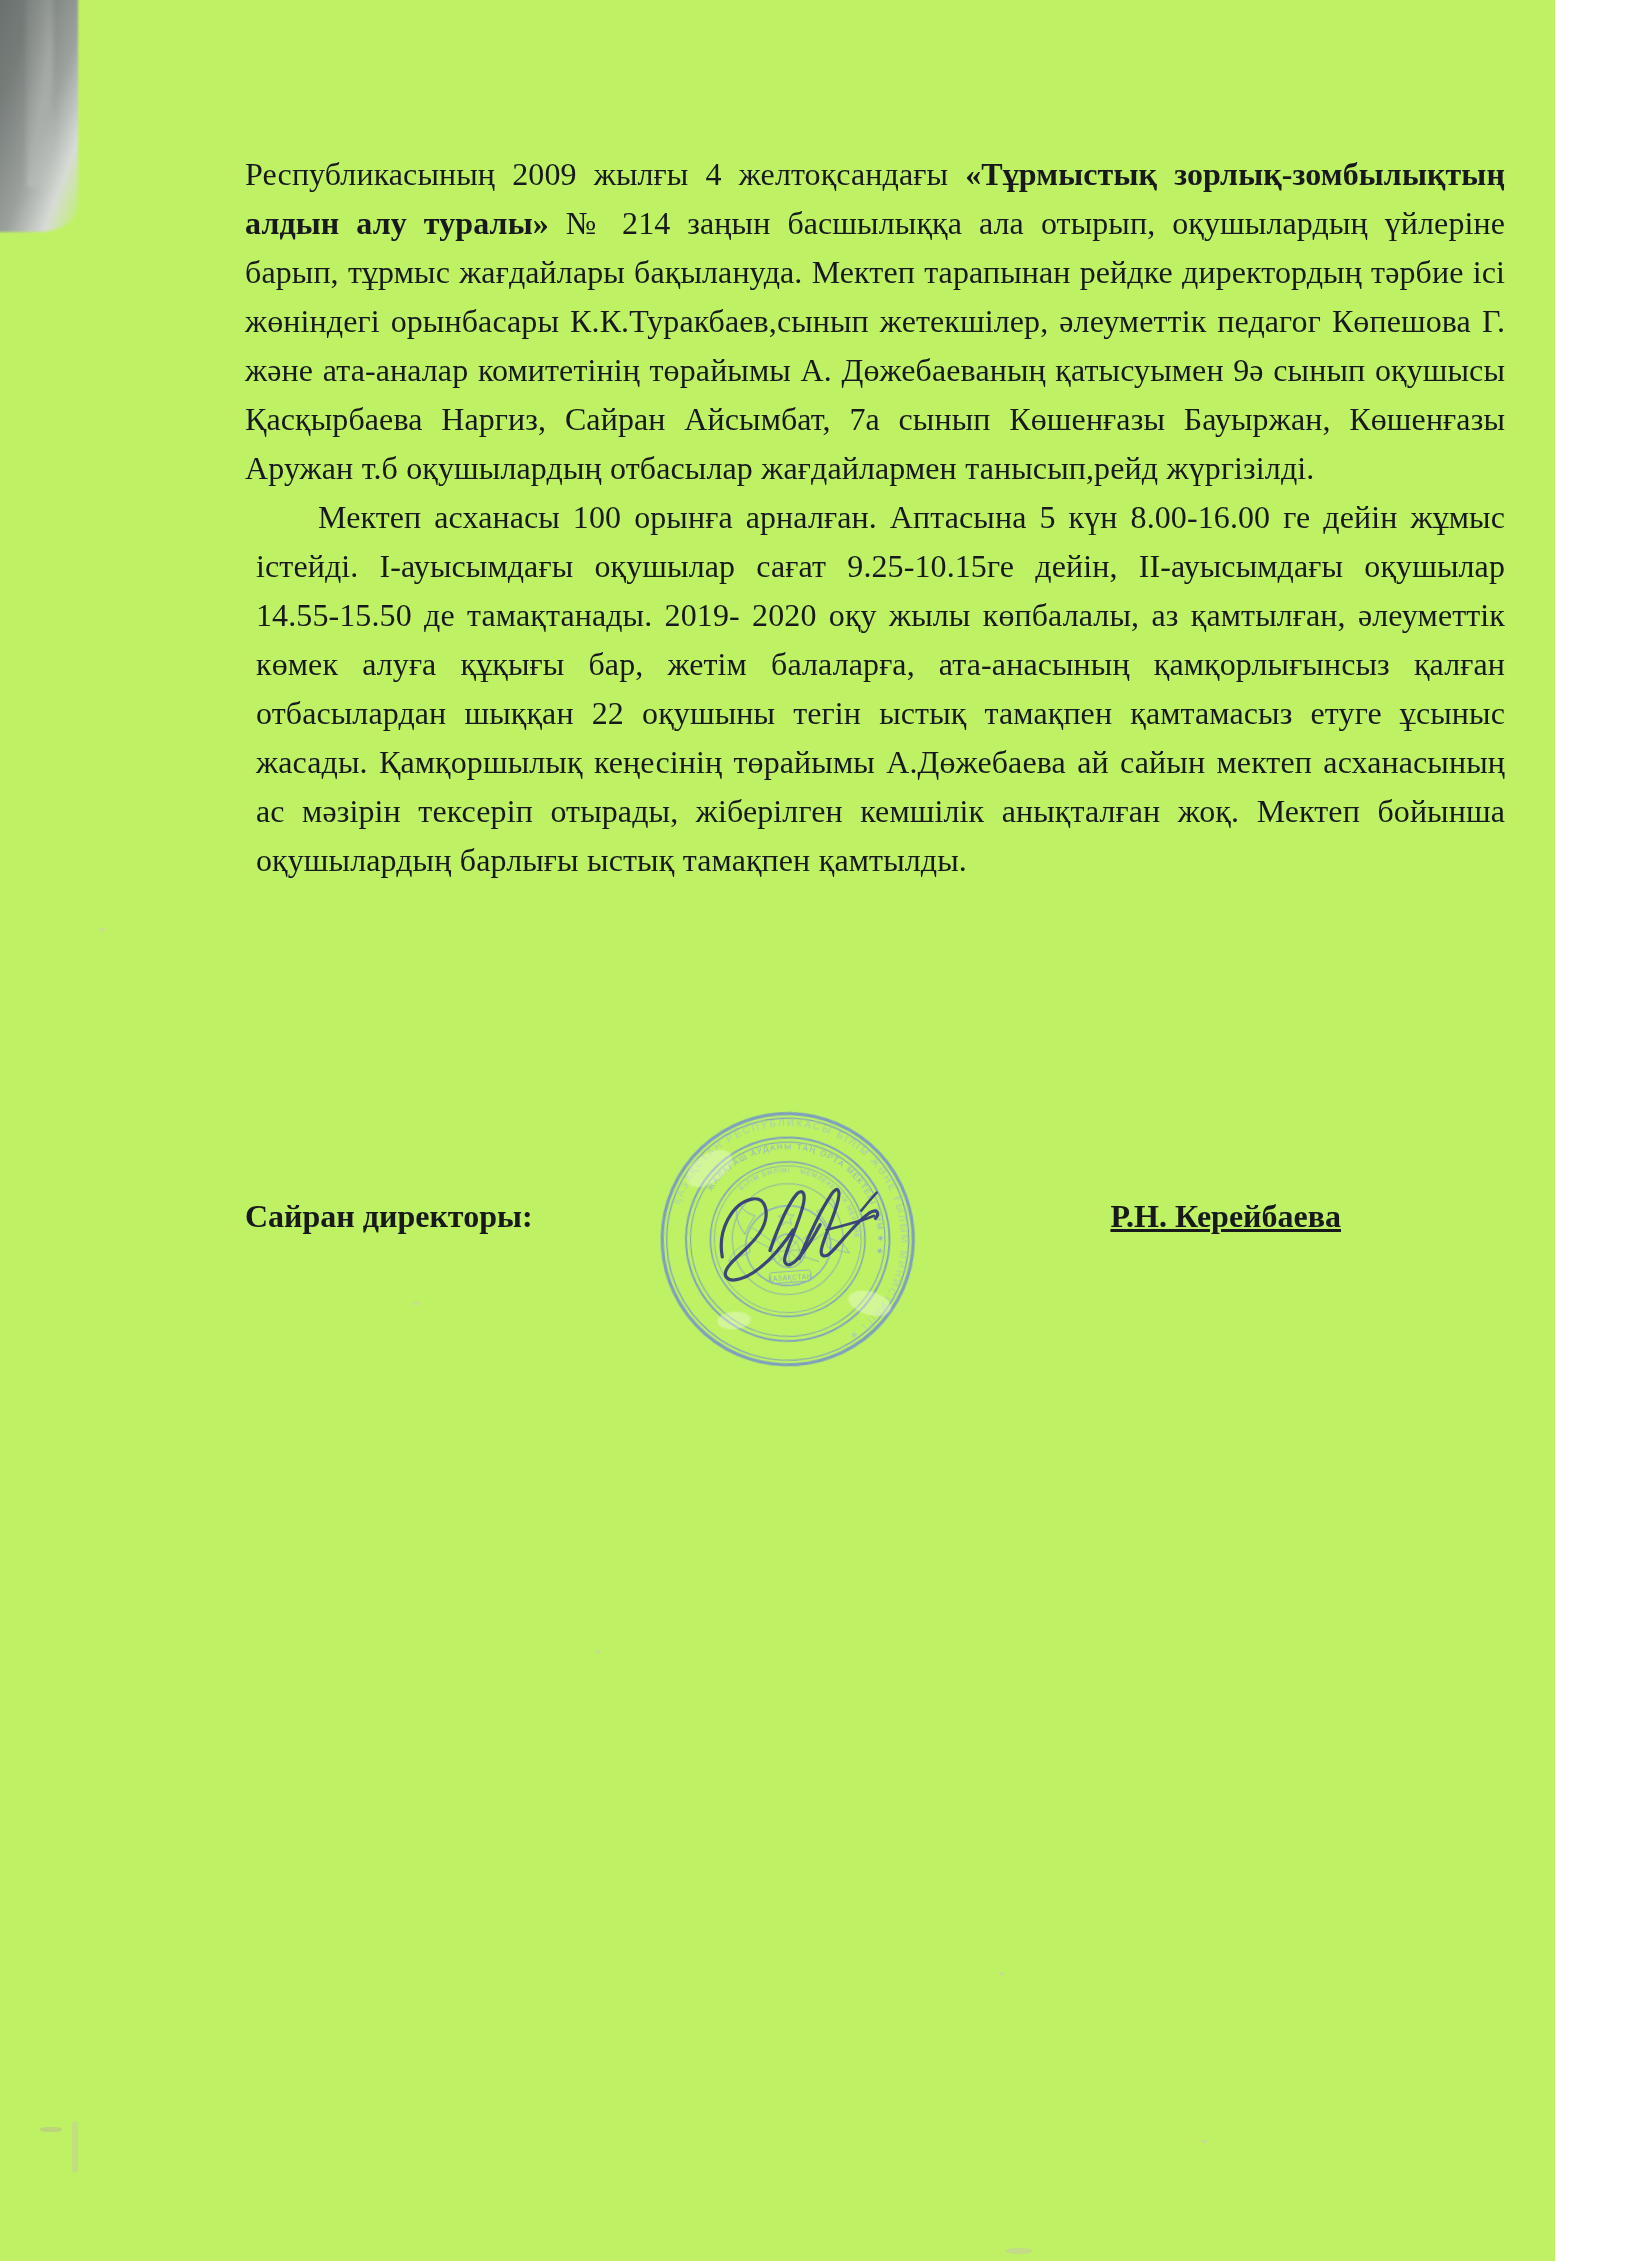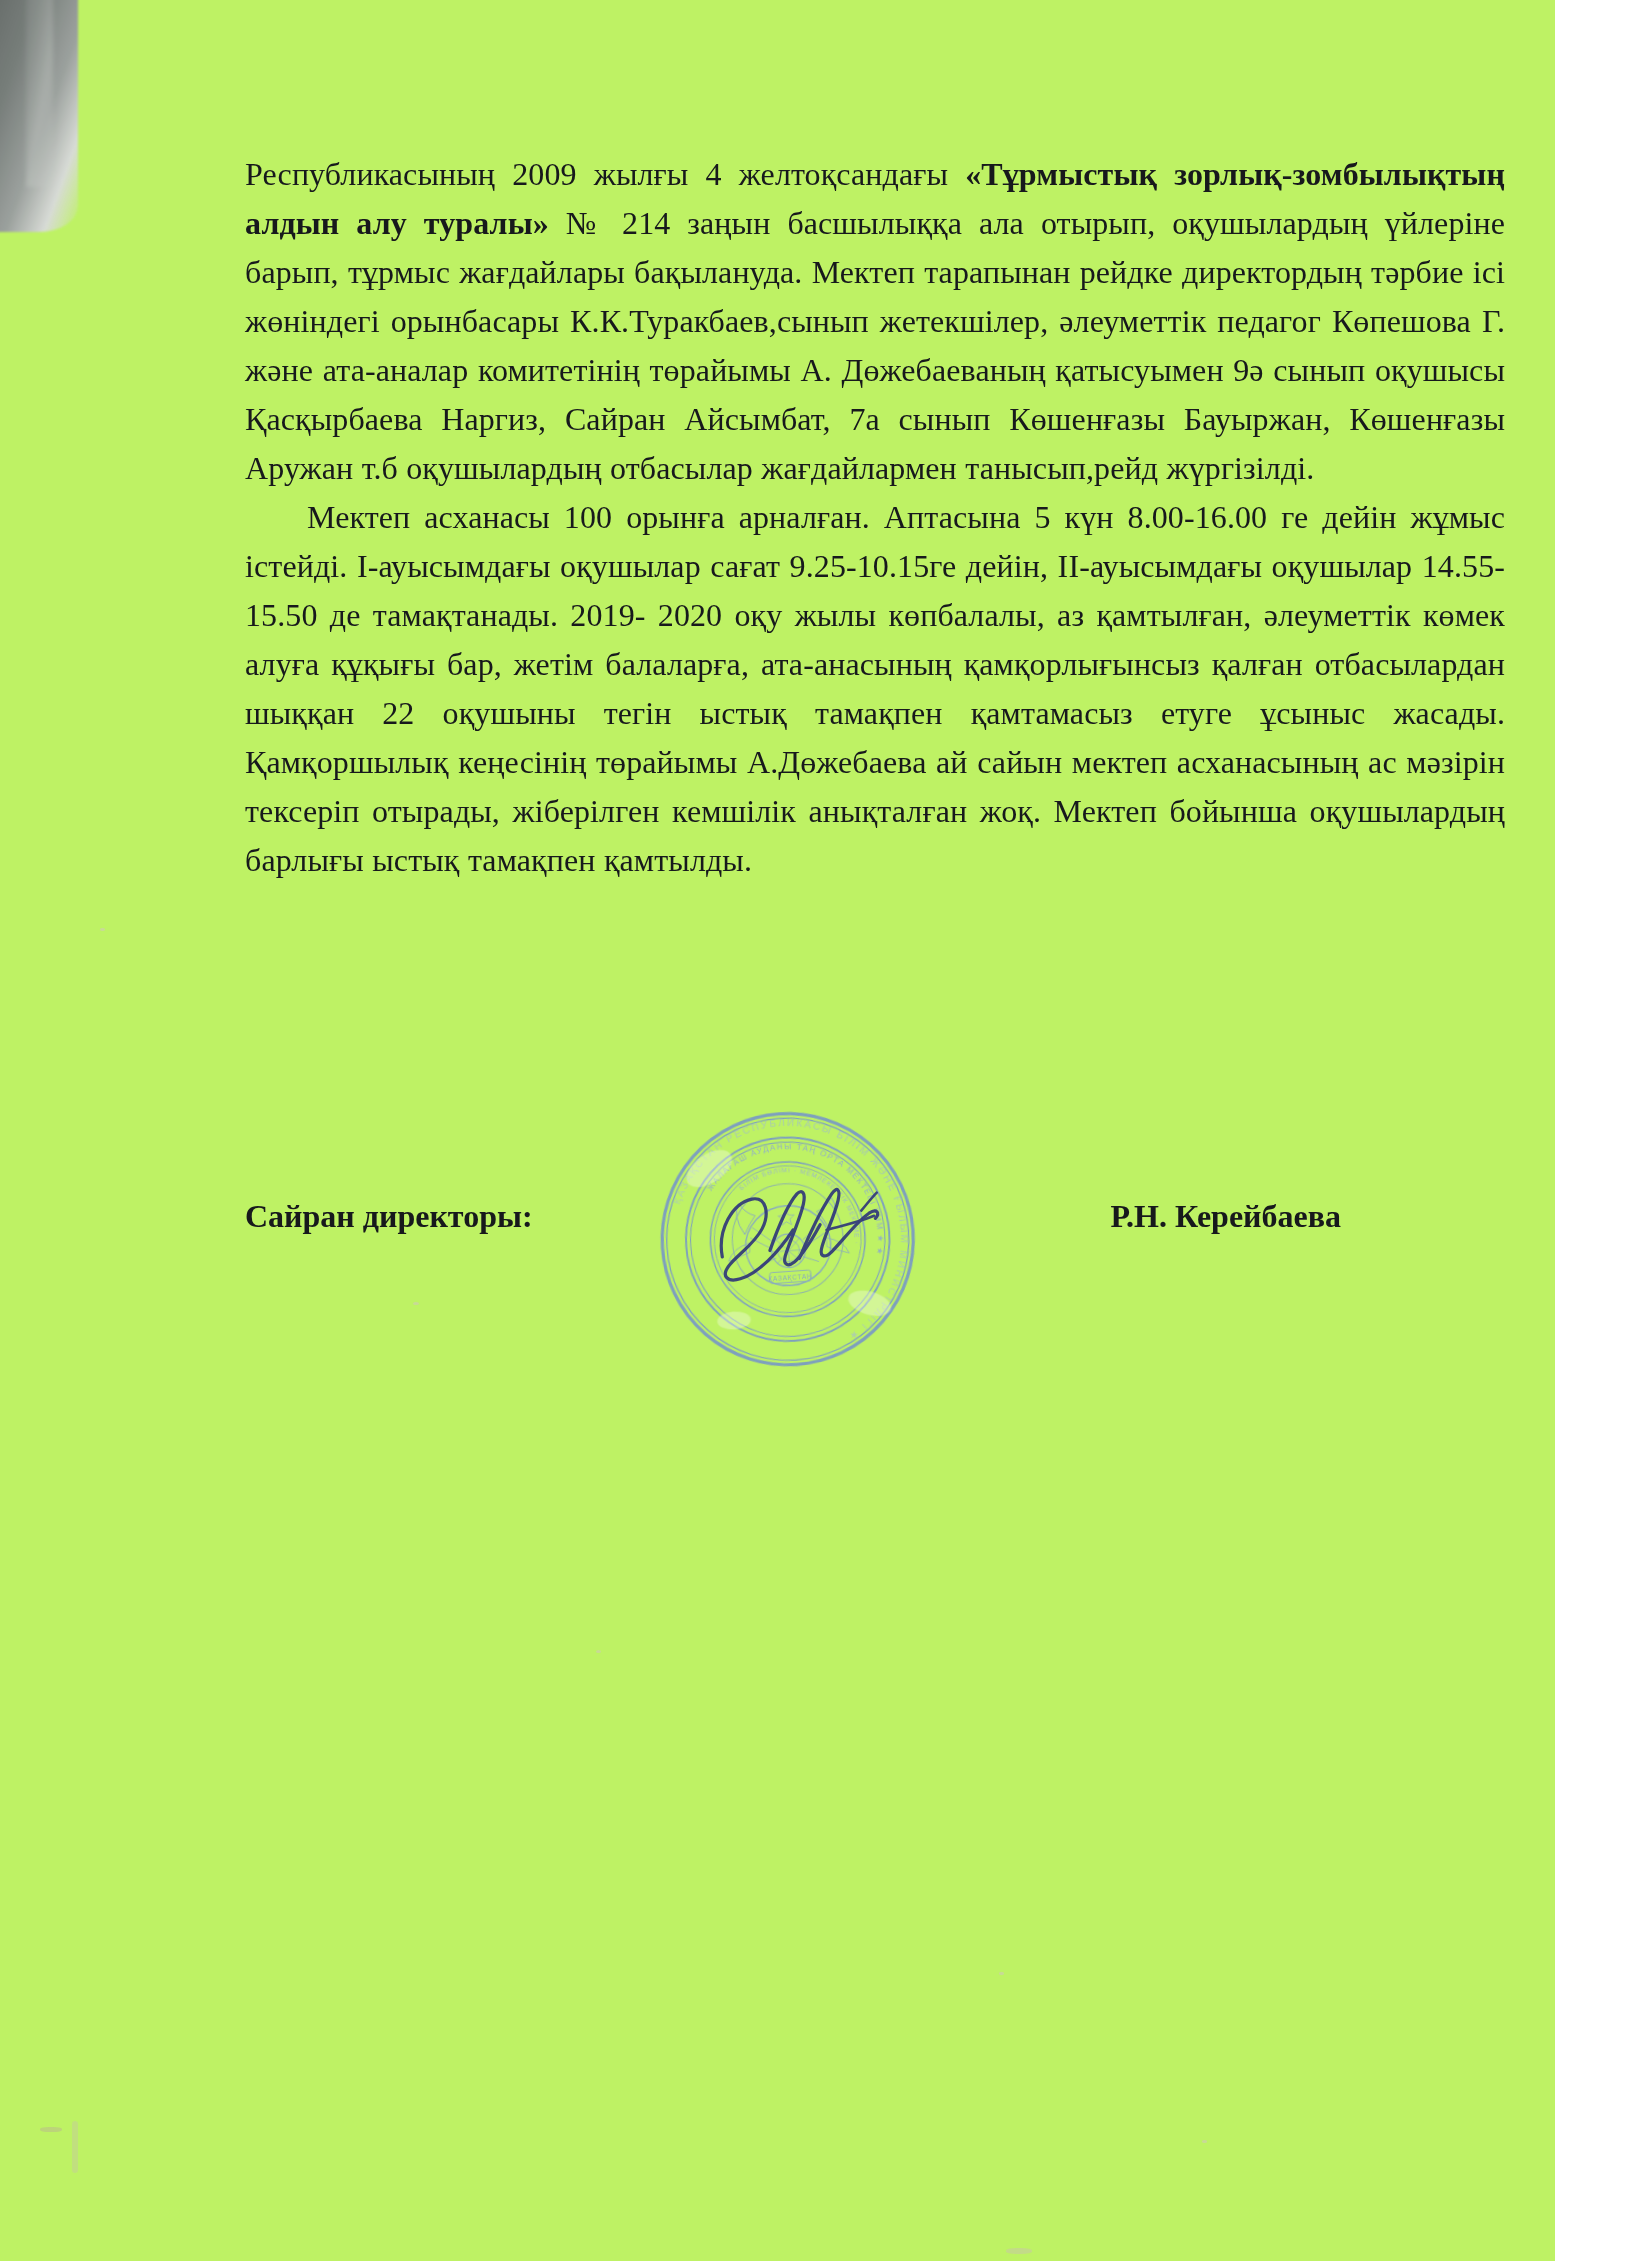--- a/index.html
+++ b/index.html
@@ -57,21 +57,21 @@
   }
   .para {
     margin: 0;
     text-align: justify;
     text-justify: inter-word;
     font-size: 32px;
     line-height: 49px;
     letter-spacing: 0.1px;
     word-spacing: 0.3px;
   }
-  .para.indented { text-indent: 62px; }
+  .para.indented { text-indent: 62px; margin-left: 11px; }
   .para + .para { margin-top: 0; }
   .b { font-weight: 700; }
 
   
   #signature-block {
     position: absolute;
     left: 245px;
     top: 1194px;
     width: 1096px;
     height: 58px;
@@ -84,20 +84,21 @@
     line-height: 45px;
     white-space: nowrap;
   }
   #sig-name {
     position: absolute;
     right: 0; top: 0;
     font-size: 32px;
     font-weight: 700;
     line-height: 45px;
     white-space: nowrap;
+    text-decoration: underline;
   }
 
   
   #stamp {
     position: absolute;
     left: 652px;
     top: 1104px;
     width: 271px;
     height: 264px;
     transform: rotate(-4deg);

